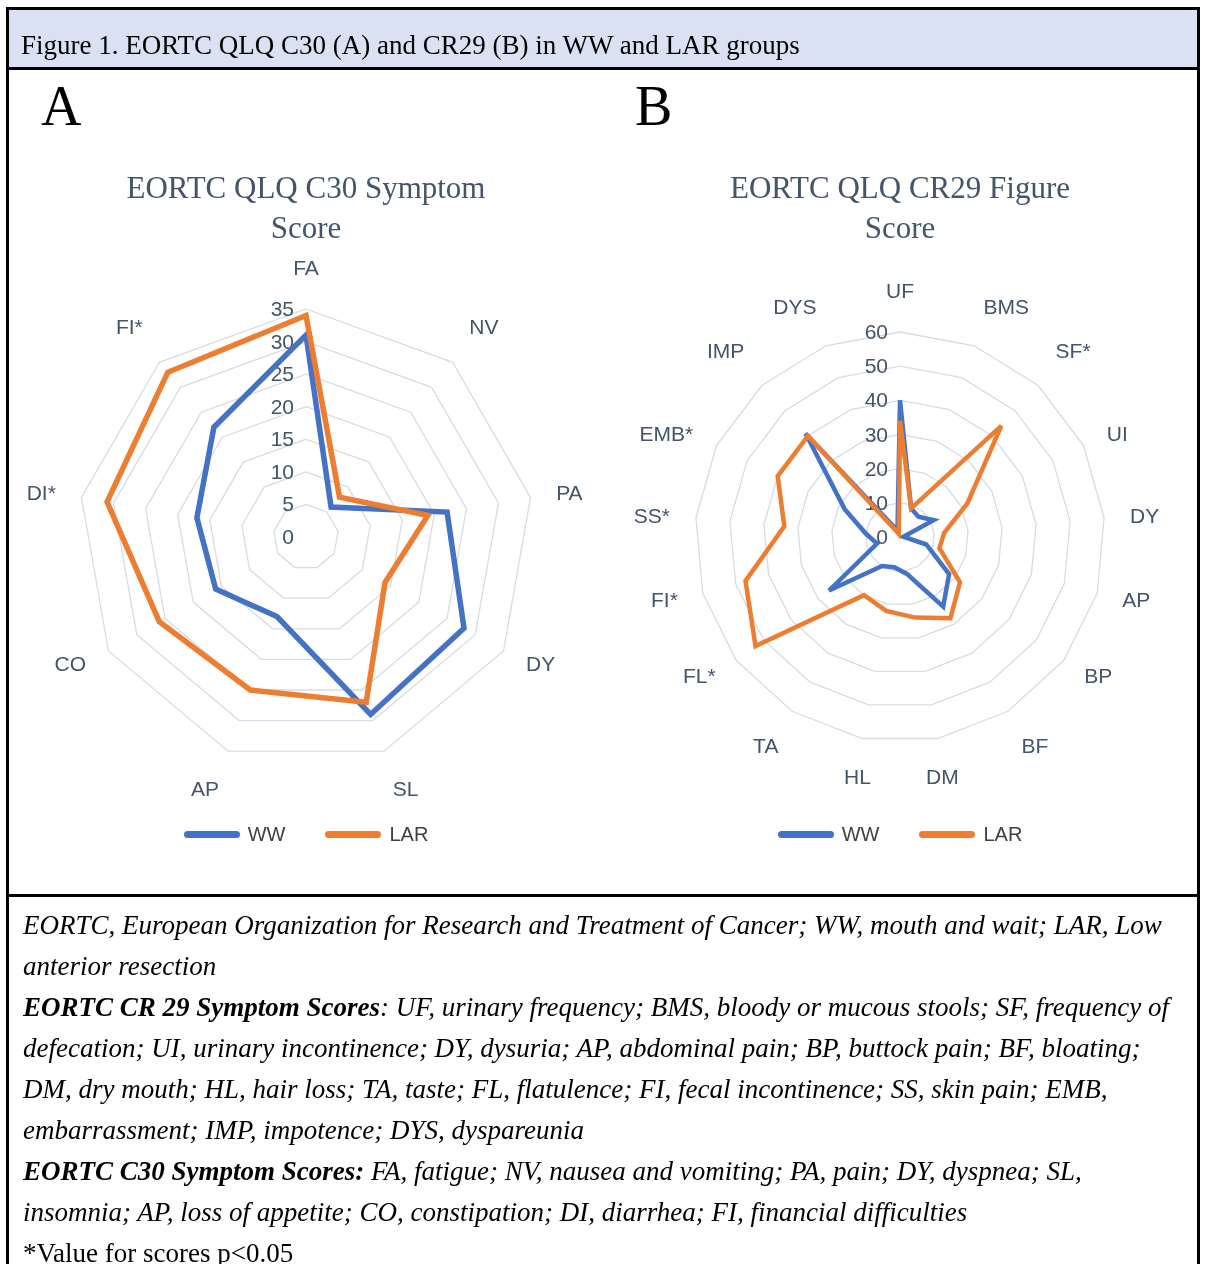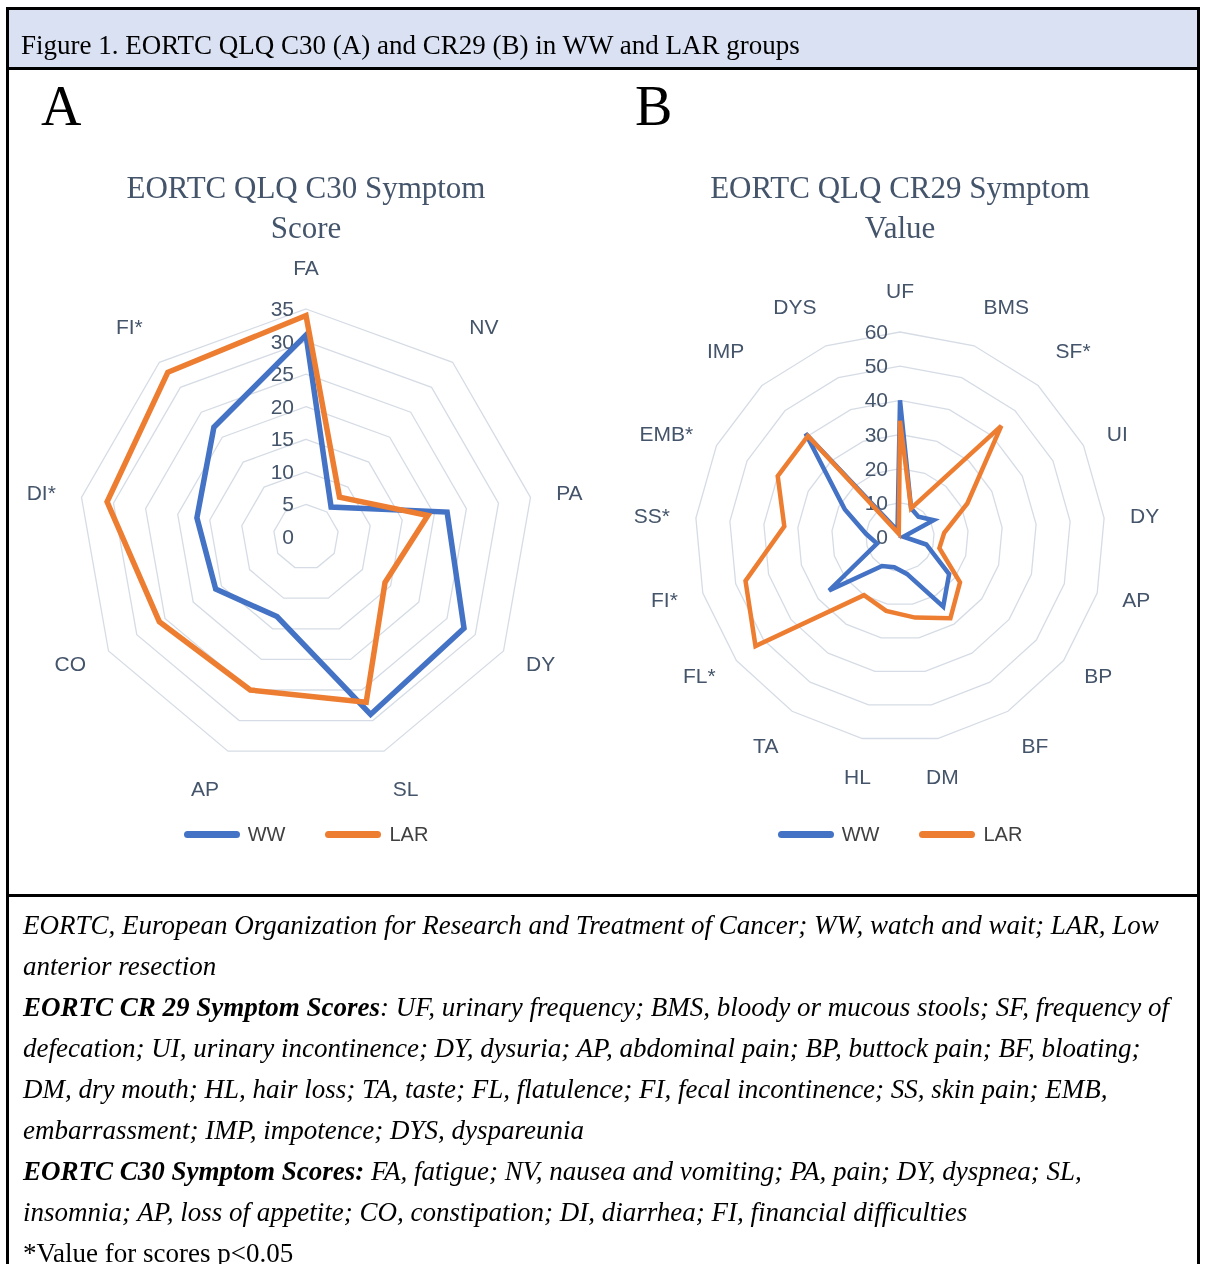--- a/index.html
+++ b/index.html
@@ -69,21 +69,21 @@
         </div>
         <div class="legend-item">
           <span class="legend-swatch swatch-lar" style="background: rgb(237, 125, 49);"></span>
           <span>LAR</span>
         </div>
       </div>
     </div>
 
     <div class="panel">
       <div class="panel-letter">B</div>
-      <div class="chart-title" style="color: rgb(68, 84, 106);">EORTC QLQ CR29 Symptom Value</div>
+      <div class="chart-title" style="color: rgb(68, 84, 106);">EORTC QLQ CR29 Figure Score</div>
       <svg class="radar" id="radar-1" width="585" height="562" viewBox="0 0 585 562">
           <polygon points="292.0,243.8 304.3,246.1 315.0,252.8 322.6,262.8 326.0,274.8 324.9,287.4 319.3,298.6 310.0,307.0 298.3,311.6 285.7,311.6 274.0,307.0 264.7,298.6 259.1,287.4 258.0,274.8 261.4,262.8 269.0,252.8 279.7,246.1" fill="none" stroke="#D6DCE5" stroke-width="1.3"></polygon>
           <polygon points="292.0,209.7 316.7,214.3 338.0,227.5 353.2,247.5 360.0,271.7 357.7,296.7 346.5,319.2 328.0,336.1 304.6,345.2 279.4,345.2 256.0,336.1 237.5,319.2 226.3,296.7 224.0,271.7 230.8,247.5 246.0,227.5 267.3,214.3" fill="none" stroke="#D6DCE5" stroke-width="1.3"></polygon>
           <polygon points="292.0,175.5 329.0,182.4 361.1,202.3 383.8,232.3 394.1,268.5 390.6,306.1 373.8,339.8 346.0,365.1 310.8,378.8 273.2,378.8 238.0,365.1 210.2,339.8 193.4,306.1 189.9,268.5 200.2,232.3 222.9,202.3 255.0,182.4" fill="none" stroke="#D6DCE5" stroke-width="1.3"></polygon>
           <polygon points="292.0,141.3 341.4,150.6 384.1,177.0 414.3,217.1 428.1,265.4 423.4,315.4 401.1,360.4 363.9,394.2 317.1,412.3 266.9,412.3 220.1,394.2 182.9,360.4 160.6,315.4 155.9,265.4 169.7,217.1 199.9,177.0 242.6,150.6" fill="none" stroke="#D6DCE5" stroke-width="1.3"></polygon>
           <polygon points="292.0,107.2 353.7,118.7 407.1,151.8 444.9,201.9 462.1,262.2 456.3,324.8 428.3,381.0 381.9,423.2 323.4,445.9 260.6,445.9 202.1,423.2 155.7,381.0 127.7,324.8 121.9,262.2 139.1,201.9 176.9,151.8 230.3,118.7" fill="none" stroke="#D6DCE5" stroke-width="1.3"></polygon>
           <polygon points="292.0,73.0 366.1,86.8 430.1,126.5 475.5,186.6 496.1,259.1 489.2,334.1 455.6,401.5 399.9,452.3 329.7,479.5 254.3,479.5 184.1,452.3 128.4,401.5 94.8,334.1 87.9,259.1 108.5,186.6 153.9,126.5 217.9,86.8" fill="none" stroke="#D6DCE5" stroke-width="1.3"></polygon>
           <text x="280" y="285" text-anchor="end" font-size="21" fill="#44546A">0</text>
           <text x="280" y="250.83333333333334" text-anchor="end" font-size="21" fill="#44546A">10</text>
           <text x="280" y="216.66666666666669" text-anchor="end" font-size="21" fill="#44546A">20</text>
@@ -119,20 +119,20 @@
         <div class="legend-item">
           <span class="legend-swatch swatch-lar" style="background: rgb(237, 125, 49);"></span>
           <span>LAR</span>
         </div>
       </div>
     </div>
 
   </div>
 
   <div class="footer">
-    <p class="it">EORTC, European Organization for Research and Treatment of Cancer; WW, watch and wait; LAR, Low anterior resection</p>
+    <p class="it">EORTC, European Organization for Research and Treatment of Cancer; WW, mouth and wait; LAR, Low anterior resection</p>
     <p class="it"><span class="lead">EORTC CR 29 Symptom Scores</span><span>: UF, urinary frequency; BMS, bloody or mucous stools; SF, frequency of defecation; UI, urinary incontinence; DY, dysuria; AP, abdominal pain; BP, buttock pain; BF, bloating; DM, dry mouth; HL, hair loss; TA, taste; FL, flatulence; FI, fecal incontinence; SS, skin pain; EMB, embarrassment; IMP, impotence; DYS, dyspareunia</span></p>
     <p class="it"><span class="lead">EORTC C30 Symptom Scores:</span><span> FA, fatigue; NV, nausea and vomiting; PA, pain; DY, dyspnea; SL, insomnia; AP, loss of appetite; CO, constipation; DI, diarrhea; FI, financial difficulties</span></p>
     <p class="gap-top">*Value for scores p&lt;0.05</p>
     <p>High scores indicate increased symptoms and severity.</p>
   </div>
 
 </div>
 
 </body></html>

